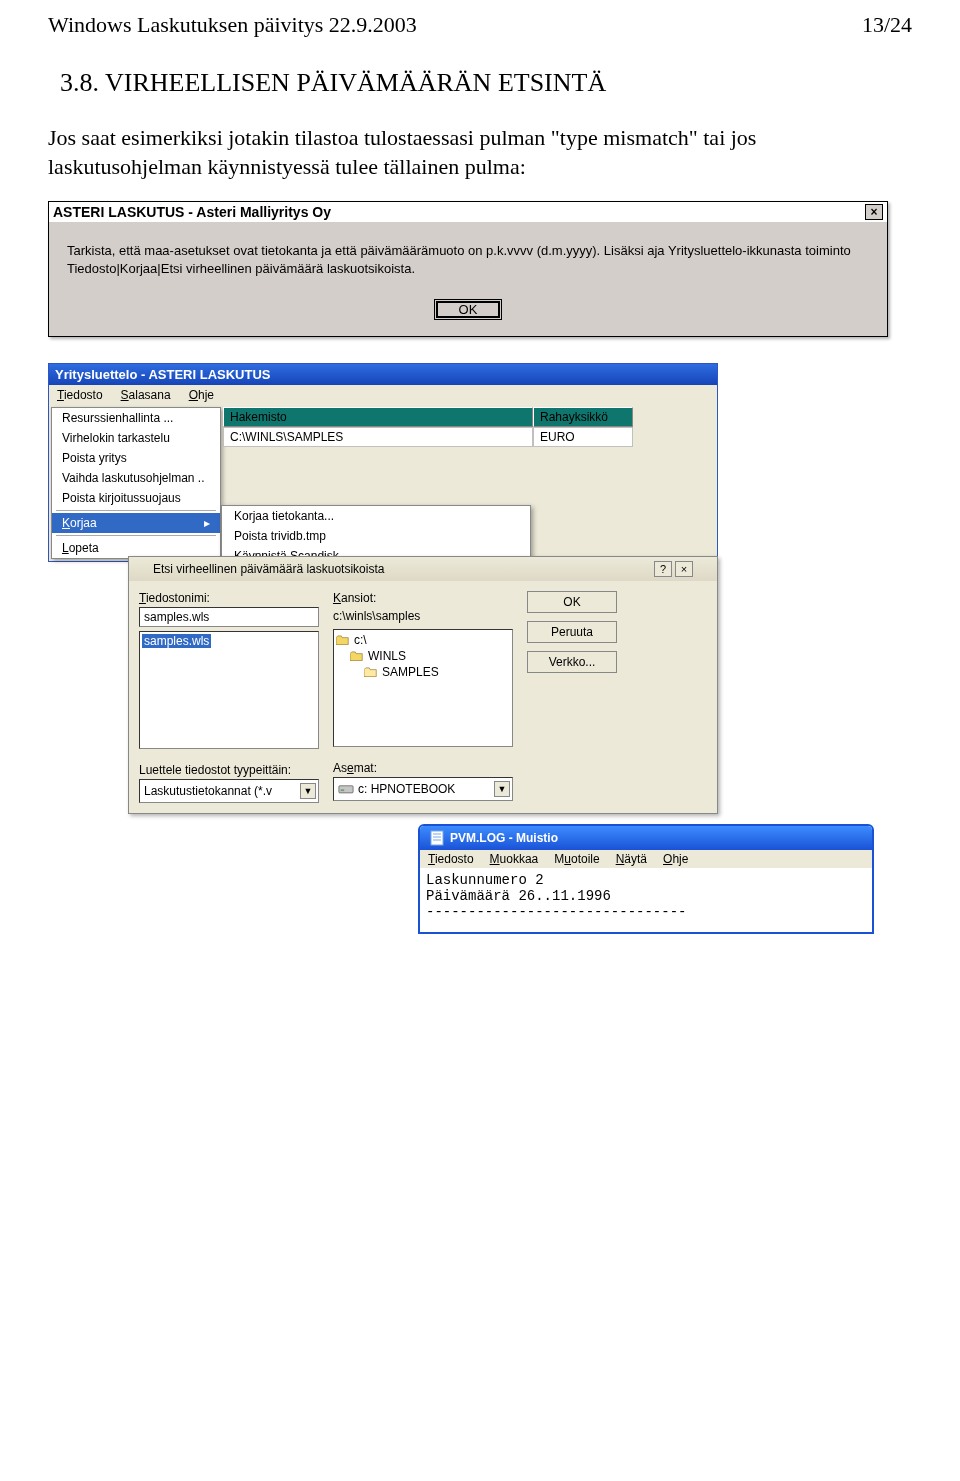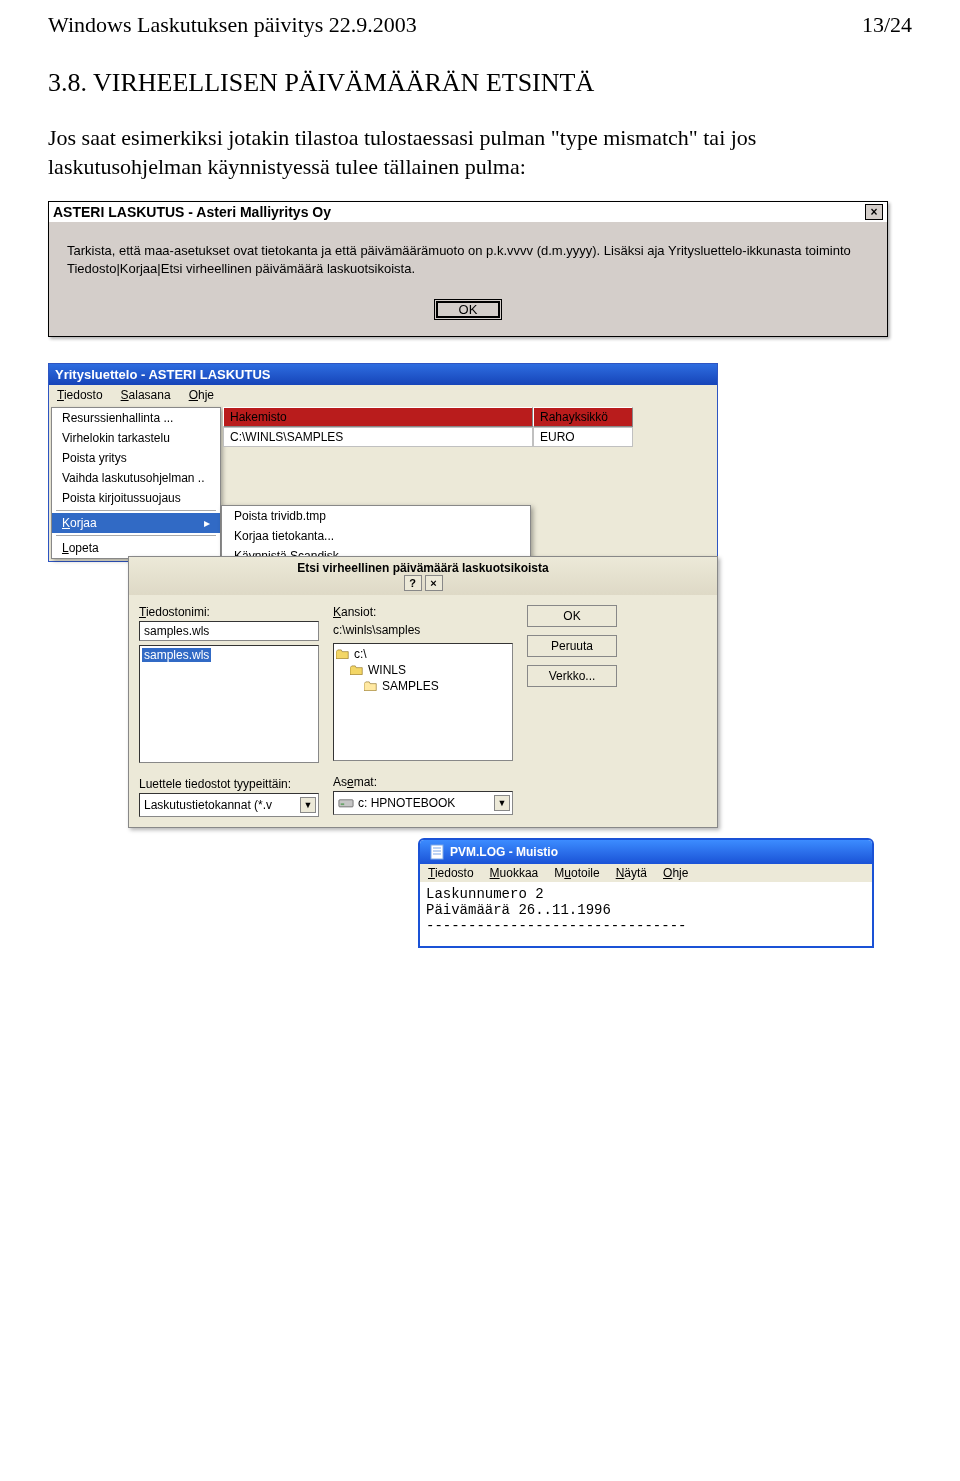--- a/index.html
+++ b/index.html
@@ -1,19 +1,19 @@
 <!DOCTYPE html>
 <html><head>
 <meta charset="utf-8">
 <style>
   * { box-sizing: border-box; margin: 0; padding: 0; }
   html, body { width: 960px; font-family: "Times New Roman", serif; background: #fff; color: #000; }
   .page { width: 960px; padding: 12px 48px 40px 48px; }
   .header-line { display: flex; justify-content: space-between; font-size: 22px; margin-bottom: 30px; }
-  .h2 { font-size: 26px; margin: 30px 0 26px 0; font-weight: 400; }
+  .h2 { font-size: 26px; margin: 30px 0 26px 12px; font-weight: 400; }
   .body-text { font-size: 22px; line-height: 1.3; margin-bottom: 20px; }
   .body-text .bold { font-weight: 700; }
 
   
   .win-a { width: 840px; background: #d4ceca; border: 1px solid #000; font-family: Tahoma, Arial, sans-serif; box-shadow: 2px 2px 3px rgba(0,0,0,0.3); margin-bottom: 26px; }
   .win-a .titlebar { background: #fff; color: #000; display: flex; align-items: center; justify-content: space-between; padding: 2px 4px; font-size: 14px; font-weight: 700; }
   .win-a .close { width: 18px; height: 16px; background: #d4ceca; border: 1px solid #000; display: flex; align-items: center; justify-content: center; font-size: 12px; font-weight: 700; cursor: pointer; }
   .win-a .msg { padding: 20px 18px 14px 18px; font-size: 13px; line-height: 1.35; }
   .win-a .btn-row { text-align: center; padding: 8px 0 16px 0; }
   .win-a .ok-btn { font-family: Tahoma, Arial, sans-serif; font-size: 13px; padding: 2px 24px; background: #d4ceca; border: 1px solid #000; outline: 2px solid #000; outline-offset: -4px; }
@@ -24,37 +24,37 @@
   .win-b .menubar { display: flex; gap: 18px; padding: 3px 8px; color: #000; }
   .win-b .menubar .ul { text-decoration: underline; }
   .win-b .body { display: flex; position: relative; }
   .left-menu { width: 170px; background: #fff; border: 1px solid #888; margin: 2px; box-shadow: 2px 2px 4px rgba(0,0,0,0.3); }
   .left-menu .li { padding: 3px 10px; white-space: nowrap; }
   .left-menu .li .ul { text-decoration: underline; }
   .left-menu .sep { border-top: 1px solid #aaa; margin: 2px 4px; }
   .left-menu .hl { background: #316ac5; color: #fff; display: flex; justify-content: space-between; align-items: center; }
   .right-area { flex: 1; padding-top: 2px; }
   .tbl-head { display: flex; }
-  .th { background: #b91c1c; border: 1px solid #fff; border-right-color:#888; border-bottom-color:#888; padding: 2px 6px; font-size: 12px; }
+  .th { background: #0f766e; border: 1px solid #fff; border-right-color:#888; border-bottom-color:#888; padding: 2px 6px; font-size: 12px; }
   .th1 { width: 310px; }
   .th2 { width: 100px; }
   .tbl-row { display: flex; position: relative; }
   .td { background: #fff; border: 1px solid #c0c0c0; padding: 2px 6px; font-size: 12px; }
   .td1 { width: 310px; }
   .td2 { width: 100px; }
 
   .submenu { position: absolute; left: 172px; top: 100px; width: 310px; background: #fff; border: 1px solid #888; box-shadow: 2px 2px 5px rgba(0,0,0,0.35); z-index: 5; }
   .submenu .li2 { padding: 3px 12px; white-space: nowrap; }
   .submenu .li2 .ul { text-decoration: underline; }
   .submenu .li2.hl { background: #316ac5; color: #fff; }
   .submenu .sep { border-top: 1px solid #aaa; margin: 2px 4px; }
 
   
   .win-c { width: 590px; background: #ece9d8; border: 1px solid #888; font-family: Tahoma, Arial, sans-serif; font-size: 12px; margin-left: 80px; margin-top: -6px; position: relative; z-index: 6; box-shadow: 2px 2px 4px rgba(0,0,0,0.3); }
-  .win-c .titlebar-c { background: linear-gradient(#ece9d8,#ded9c6); padding: 4px 24px; font-weight: 700; display: flex; justify-content: space-between; align-items: center; flex-direction: column; }
+  .win-c .titlebar-c { background: linear-gradient(#ece9d8,#ded9c6); padding: 4px 24px; font-weight: 400; display: flex; justify-content: space-between; align-items: center; }
   .win-c .tc-btns { display: flex; gap: 3px; }
   .win-c .tc-btn { width: 18px; height: 16px; background: #ece9d8; border: 1px solid #888; display:flex; align-items:center; justify-content:center; font-size: 11px; }
   .win-c .body-c { display: flex; padding: 10px; gap: 14px; }
   .col { display: flex; flex-direction: column; }
   .col .lbl { margin-bottom: 2px; }
   .col .lbl .ul { text-decoration: underline; }
   .txt { background: #fff; border: 1px inset #888; padding: 2px 4px; width: 180px; height: 20px; font-family: Tahoma, Arial, sans-serif; font-size: 12px; }
   .listbox { background: #fff; border: 1px inset #888; width: 180px; height: 118px; margin-top: 4px; font-size: 12px; padding: 2px; }
   .listbox .sel { background: #316ac5; color: #fff; padding: 0 2px; display: inline-block; }
   .dirbox { background: #fff; border: 1px inset #888; width: 180px; height: 118px; margin-top: 4px; font-size: 12px; padding: 2px; }
@@ -128,22 +128,22 @@
           <div class="th th1">Hakemisto</div>
           <div class="th th2">Rahayksikkö</div>
         </div>
         <div class="tbl-row">
           <div class="td td1">C:\WINLS\SAMPLES</div>
           <div class="td td2">EURO</div>
         </div>
       </div>
 
       <div class="submenu">
+        <div class="li2">Korjaa tietokanta...</div>
         <div class="li2">Poista trividb.tmp</div>
-        <div class="li2">Korjaa tietokanta...</div>
         <div class="li2">Käynnistä S<span class="ul">c</span>andisk</div>
         <div class="li2">Täydennä laskuntunnisteet...</div>
         <div class="li2">Korjaa <span class="ul">t</span>unnisteet...</div>
         <div class="li2"><span class="ul">P</span>elasta tietokanta ..</div>
         <div class="sep"></div>
         <div class="li2"><span class="ul">V</span>ertaa reskontra ja tuoterivit...</div>
         <div class="li2"><span class="ul">T</span>iivistä tietokanta..</div>
         <div class="li2"><span class="ul">A</span>snot reskontran mukaisiksi...</div>
         <div class="li2 hl">Etsi virheellinen päivämäärä laskuotsikoista...</div>
       </div>

